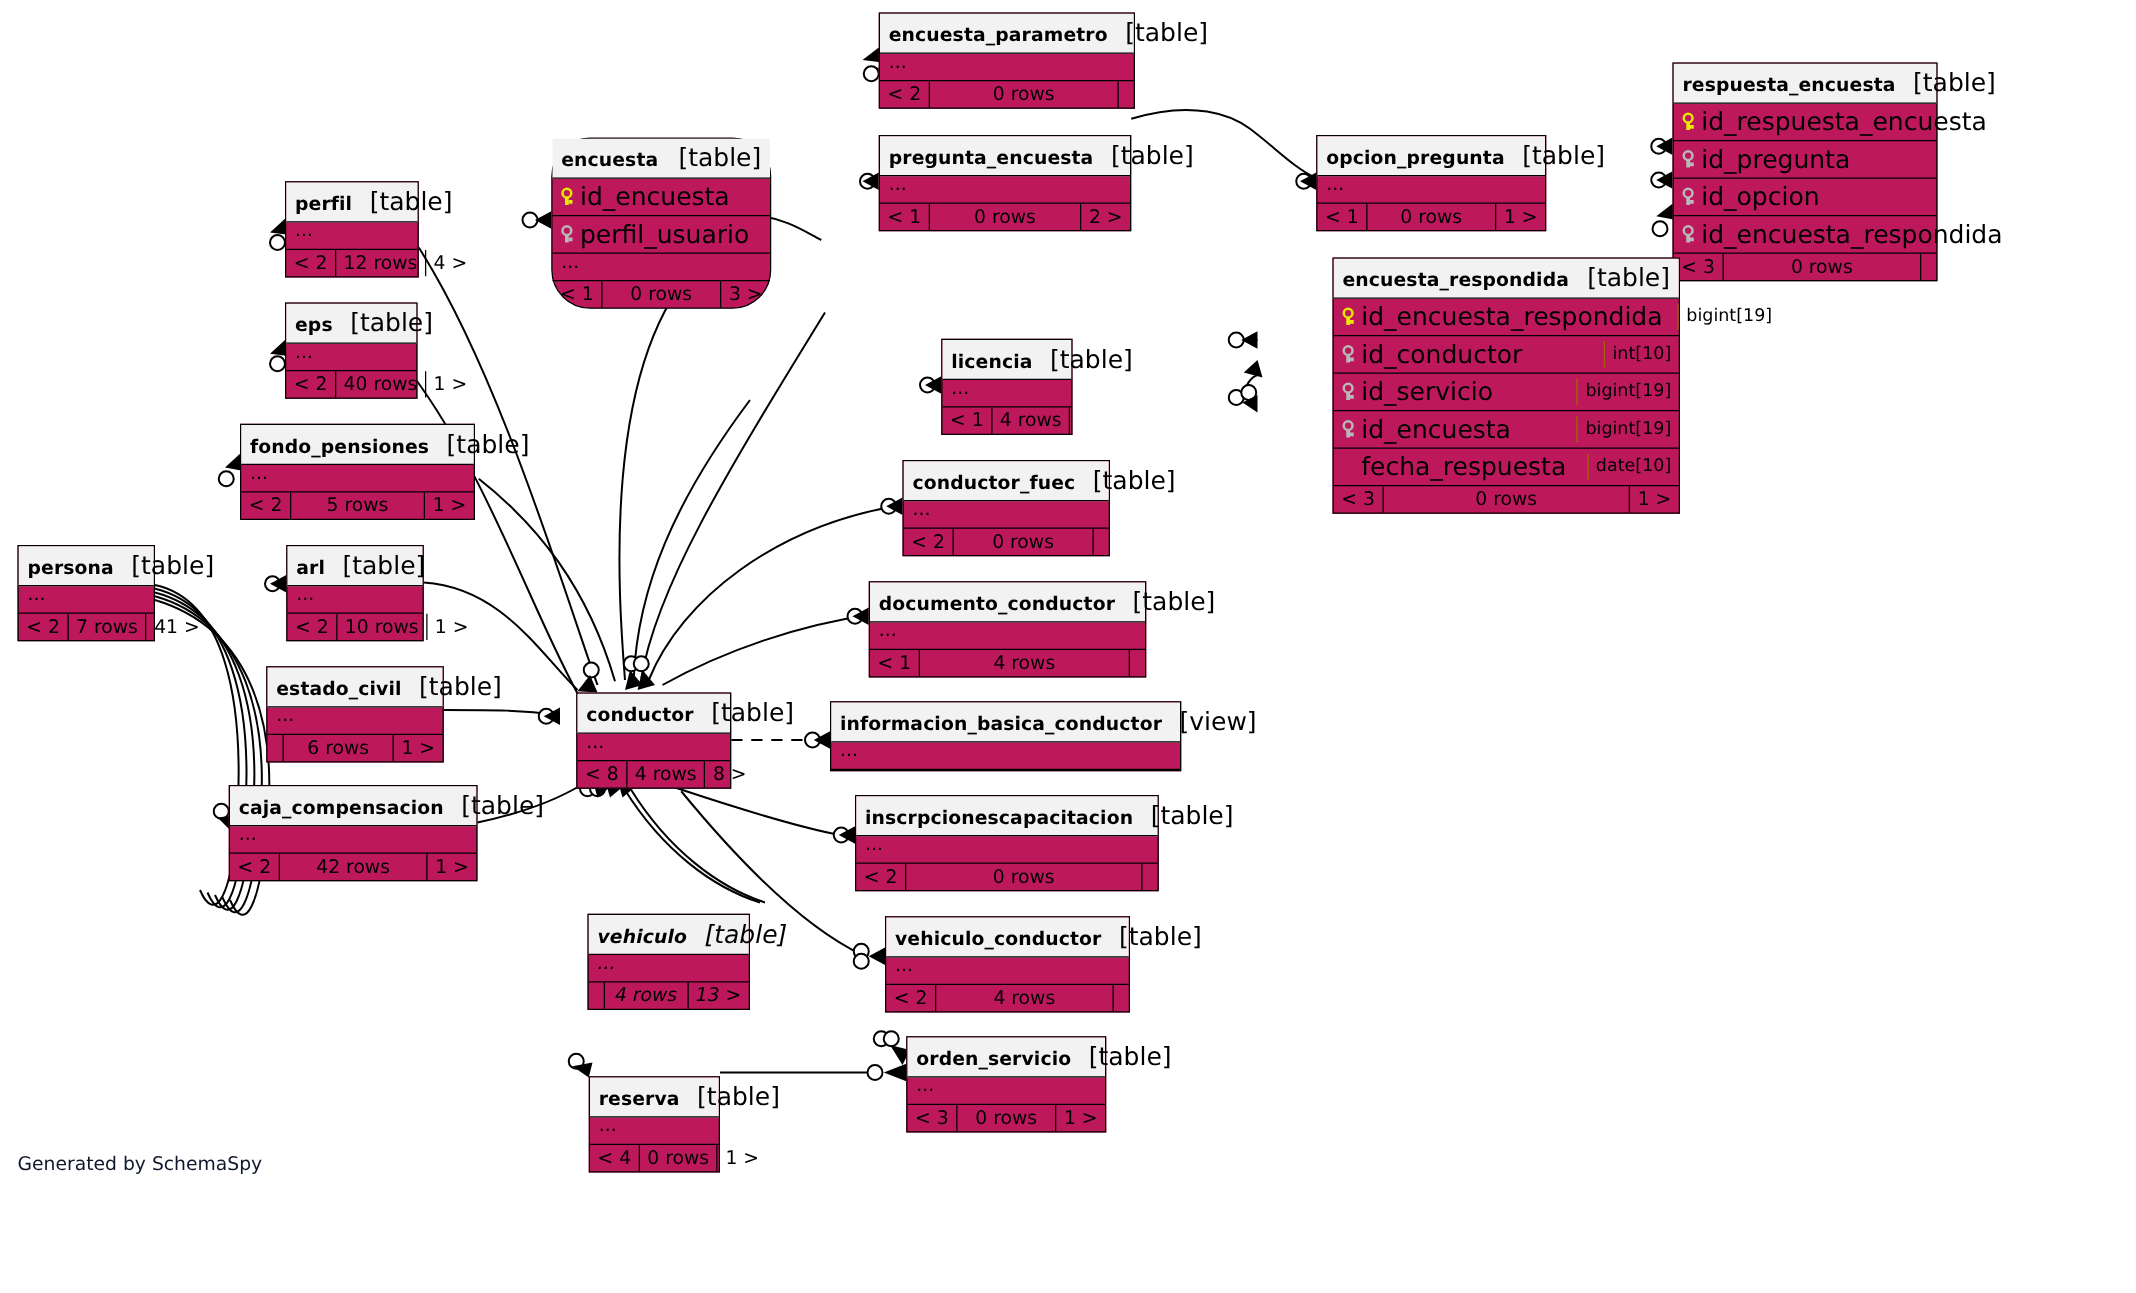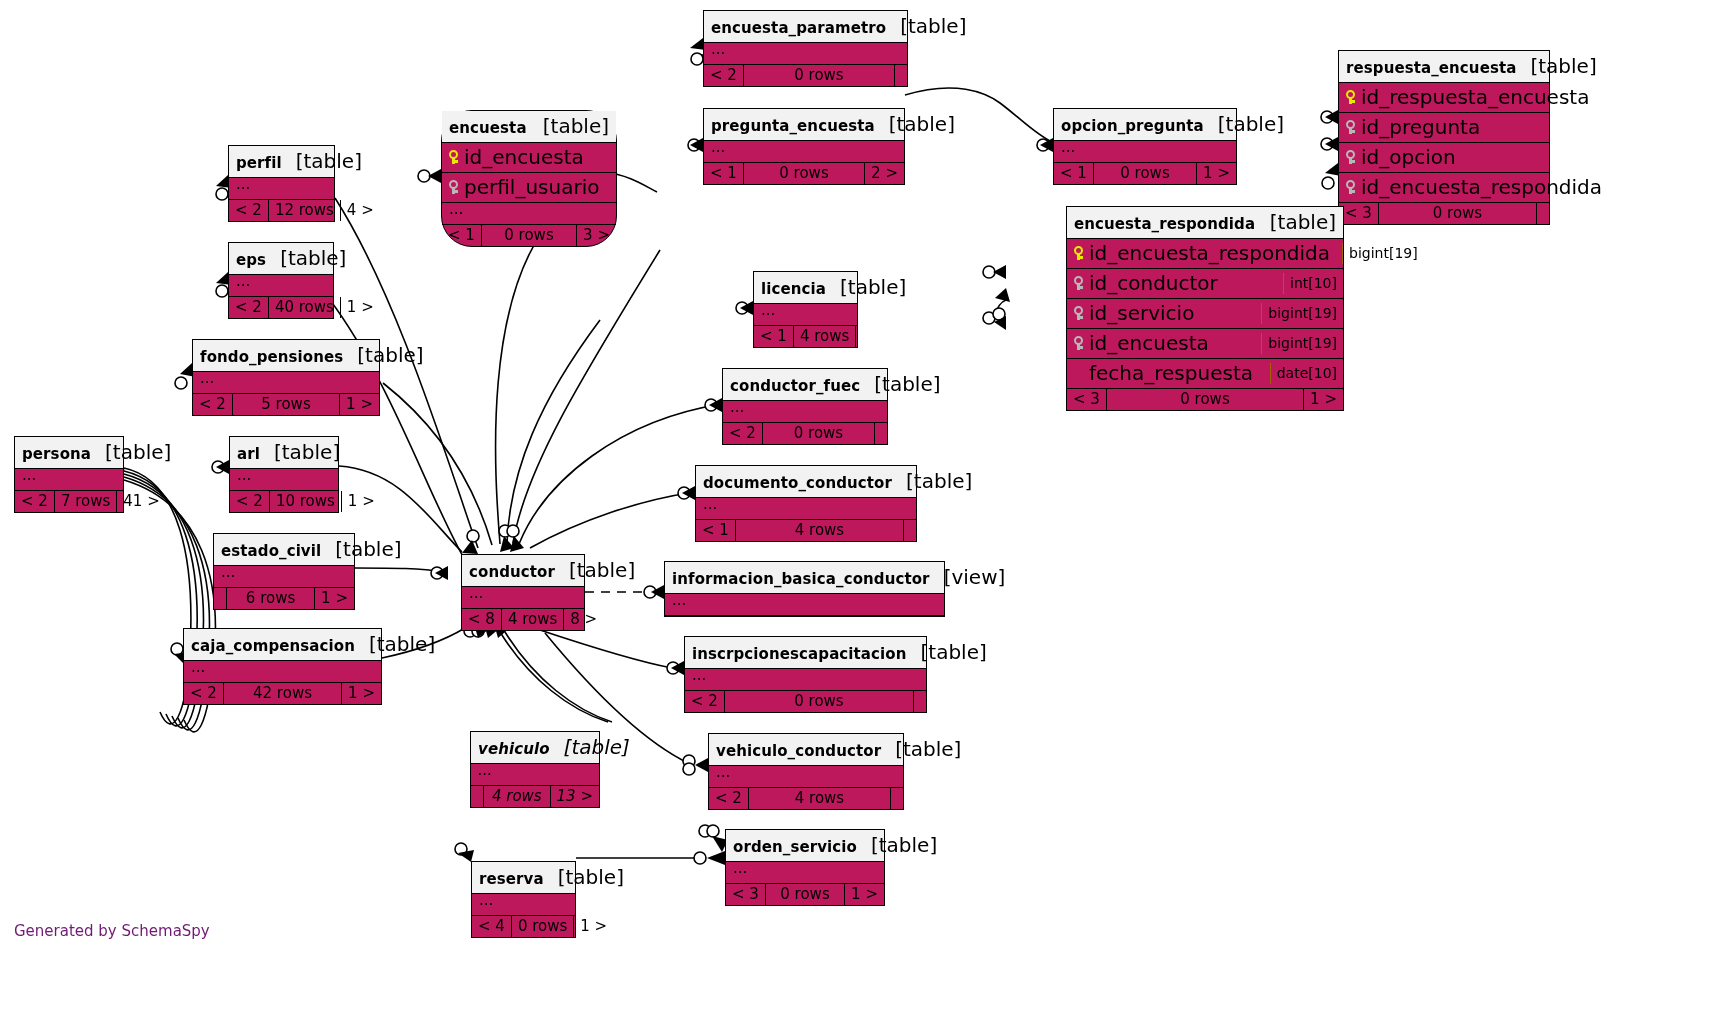--- a/index.html
+++ b/index.html
@@ -82,21 +82,21 @@
   .key .kstem{
     position:absolute;left:3px;top:8px;width:2.5px;height:6px;background:currentColor;
   }
   .key .ktooth{
     position:absolute;left:5.5px;top:10px;width:3px;height:2.5px;background:currentColor;
   }
   .key.pk{color:#e8e800;}
   .key.fk{color:#b8b8b8;}
 
   .footer-note{
-    position:absolute;left:14px;top:922px;font-size:15px;color:#701a75;
+    position:absolute;left:14px;top:922px;font-size:15px;color:#0f172a;
   }
 </style>
 </head>
 <body>
 
 <div id="canvas">
 
   <svg id="edges" viewBox="0 0 1709 1034" preserveAspectRatio="none">
     <g fill="none" stroke="#000" stroke-width="1.6">
 

